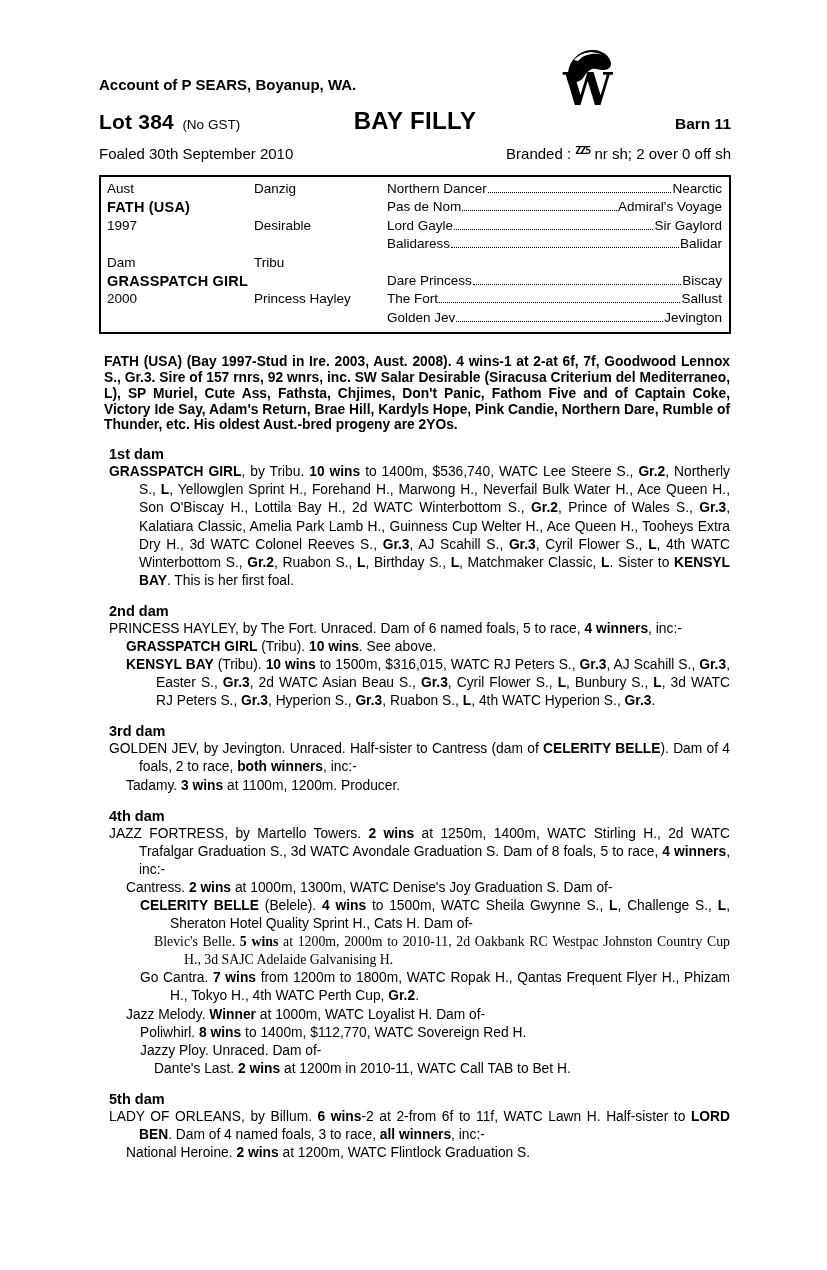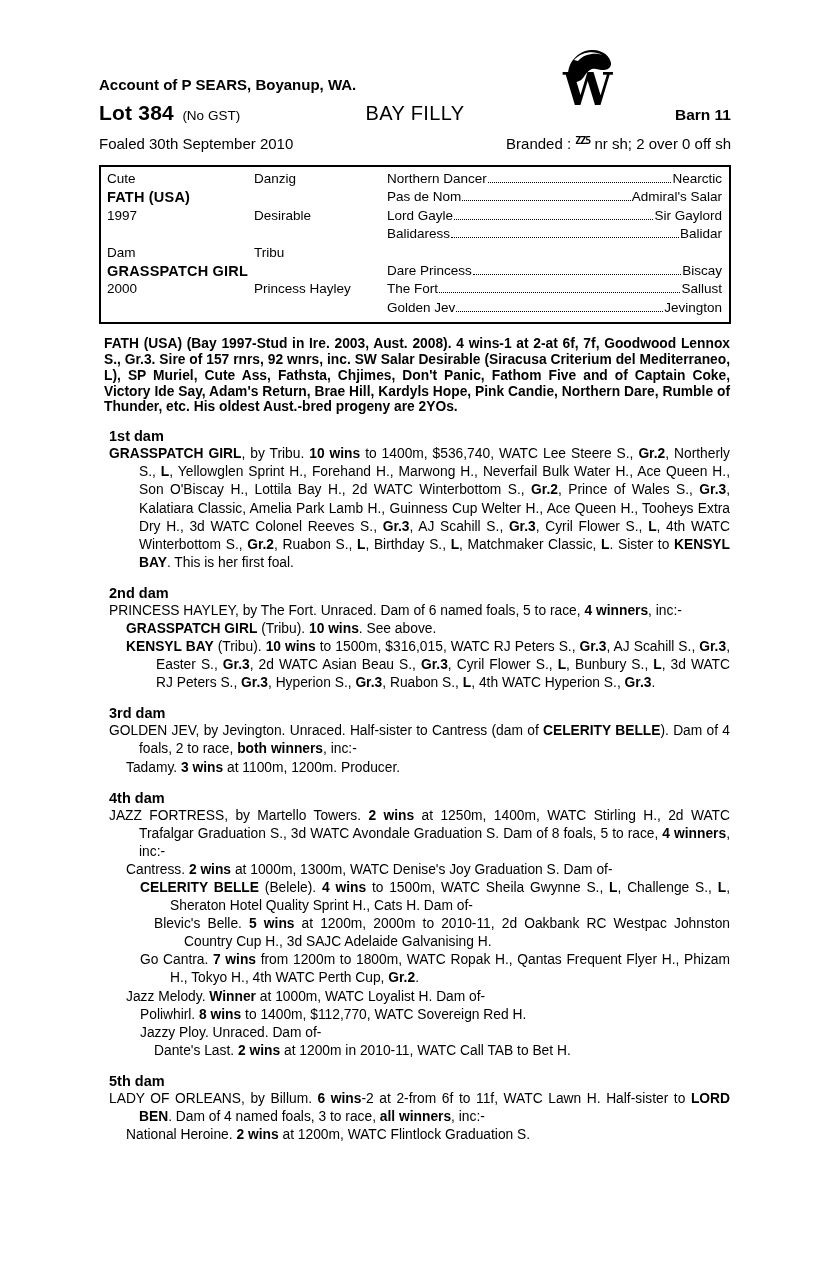--- a/index.html
+++ b/index.html
@@ -8,45 +8,45 @@
     font-family:"Liberation Sans", sans-serif;
     color:#000; position:relative; overflow:hidden;
   }
   .page { position:relative; width:827px; height:1270px; }
   .content { position:absolute; left:99px; top:0; width:632px; }
 
   .logo { position:absolute; left:554px; top:48px; width:62px; height:60px; }
 
   .account-line { text-align:left; font-weight:bold; font-size:15px; margin-top:76px; }
 
-  .lot-row { display:flex; align-items:baseline; margin-top:8px; }
+  .lot-row { display:flex; align-items:baseline; margin-top:14px; }
   .lot-left { flex:1; white-space:nowrap; }
   .lot-num { font-size:21px; font-weight:bold; letter-spacing:0.2px; }
   .gst-note { font-size:13.5px; margin-left:4px; }
-  .horse-title { font-size:20px; font-weight:normal; letter-spacing:0.4px; }
+  .horse-title { font-size:24px; font-weight:bold; letter-spacing:0.4px; }
   .barn { flex:1; text-align:right; font-weight:bold; font-size:15.5px; white-space:nowrap; }
 
   .foal-row { display:flex; justify-content:space-between; align-items:baseline; font-size:15px; margin-top:10px;gap:20px; }
   .brand-mark {
     font-family:"DejaVu Sans Mono", monospace;
     font-size:10px; font-weight:bold;
     position:relative; top:-5px; letter-spacing:-1px;
   }
 
   .ped-table { border:2px solid #000; margin-top:13px; padding:3px 7px 5px 6px; font-size:13.5px; }
   .ped-row { display:flex; line-height:18.4px; }
   .ped-c1 { width:147px; flex:none; }
   .ped-c1.bold { font-weight:bold; font-size:14.5px; letter-spacing:0.2px; }
   .ped-c2 { width:133px; flex:none; }
   .ped-c3 { flex:1; display:flex; align-items:baseline; min-width:0; }
   .dots { flex:1; border-bottom:1.5px dotted #000; margin:0 1px 3.5px 1px; min-width:8px; }
 
   .sire-summary {
     font-weight:bold; font-size:13.8px; line-height:15.8px;
-    text-align:justify; margin:12px 0 0 0; padding:0 1px 0 5px;
+    text-align:justify; margin:20px 0 0 0; padding:0 1px 0 5px;
   }
 
   .dam-sections { padding-left:10px; padding-right:1px; margin-top:2px; }
   .sec-heading { font-weight:bold; font-size:14.5px; margin:13px 0 1px 0; }
   .entry { font-size:13.8px; line-height:18.1px; text-align:justify; }
   .entry b { font-weight:bold; }
 </style>
 </head>
 <body>
 
@@ -75,35 +75,35 @@
 
     <div class="foal-row">
       <div>Foaled 30th September 2010</div>
       <div>
         <span>Branded : </span><span class="brand-mark">ZZ5</span><span> nr sh; 2 over 0 off sh</span>
       </div>
     </div>
 
     <div class="ped-table">
         <div class="ped-row">
-          <div class="ped-c1">Cute</div>
+          <div class="ped-c1">Aust</div>
           <div class="ped-c2">Danzig</div>
           <div class="ped-c3">
             <span class="anc">Northern Dancer</span>
             <span class="dots"></span>
             <span class="anc-sire">Nearctic</span>
           </div>
         </div>
         <div class="ped-row">
           <div class="ped-c1 bold">FATH (USA)</div>
           <div class="ped-c2"></div>
           <div class="ped-c3">
             <span class="anc">Pas de Nom</span>
             <span class="dots"></span>
-            <span class="anc-sire">Admiral's Salar</span>
+            <span class="anc-sire">Admiral's Voyage</span>
           </div>
         </div>
         <div class="ped-row">
           <div class="ped-c1">1997</div>
           <div class="ped-c2">Desirable</div>
           <div class="ped-c3">
             <span class="anc">Lord Gayle</span>
             <span class="dots"></span>
             <span class="anc-sire">Sir Gaylord</span>
           </div>
@@ -159,21 +159,21 @@
         <div class="entry" style="padding-left: 30px; text-indent: -30px;">PRINCESS HAYLEY, by The Fort. Unraced. Dam of 6 named foals, 5 to race, <b>4 winners</b>, inc:-</div>
         <div class="entry" style="padding-left: 47px; text-indent: -30px;"><b>GRASSPATCH GIRL</b> (Tribu). <b>10 wins</b>. See above.</div>
         <div class="entry" style="padding-left: 47px; text-indent: -30px;"><b>KENSYL BAY</b> (Tribu). <b>10 wins</b> to 1500m, $316,015, WATC RJ Peters S., <b>Gr.3</b>, AJ Scahill S., <b>Gr.3</b>, Easter S., <b>Gr.3</b>, 2d WATC Asian Beau S., <b>Gr.3</b>, Cyril Flower S., <b>L</b>, Bunbury S., <b>L</b>, 3d WATC RJ Peters S., <b>Gr.3</b>, Hyperion S., <b>Gr.3</b>, Ruabon S., <b>L</b>, 4th WATC Hyperion S., <b>Gr.3</b>.</div>
         <div class="sec-heading">3rd dam</div>
         <div class="entry" style="padding-left: 30px; text-indent: -30px;">GOLDEN JEV, by Jevington. Unraced. Half-sister to Cantress (dam of <b>CELERITY BELLE</b>). Dam of 4 foals, 2 to race, <b>both winners</b>, inc:-</div>
         <div class="entry" style="padding-left: 47px; text-indent: -30px;">Tadamy. <b>3 wins</b> at 1100m, 1200m. Producer.</div>
         <div class="sec-heading">4th dam</div>
         <div class="entry" style="padding-left: 30px; text-indent: -30px;">JAZZ FORTRESS, by Martello Towers. <b>2 wins</b> at 1250m, 1400m, WATC Stirling H., 2d WATC Trafalgar Graduation S., 3d WATC Avondale Graduation S. Dam of 8 foals, 5 to race, <b>4 winners</b>, inc:-</div>
         <div class="entry" style="padding-left: 47px; text-indent: -30px;">Cantress. <b>2 wins</b> at 1000m, 1300m, WATC Denise's Joy Graduation S. Dam of-</div>
         <div class="entry" style="padding-left: 61px; text-indent: -30px;"><b>CELERITY BELLE</b> (Belele). <b>4 wins</b> to 1500m, WATC Sheila Gwynne S., <b>L</b>, Challenge S., <b>L</b>, Sheraton Hotel Quality Sprint H., Cats H. Dam of-</div>
-        <div class="entry" style="padding-left: 75px; text-indent: -30px;">Blevic's Belle. <b>5 wins</b> at 1200m, 2000m to 2010-11, 2d Oakbank RC Westpac Johnston Country Cup H., 3d SAJC Adelaide Galvanising H.</div>
+        <div class="entry" style="padding-left: 75px; text-indent: -30px; font-family: Liberation Serif, serif;">Blevic's Belle. <b>5 wins</b> at 1200m, 2000m to 2010-11, 2d Oakbank RC Westpac Johnston Country Cup H., 3d SAJC Adelaide Galvanising H.</div>
         <div class="entry" style="padding-left: 61px; text-indent: -30px;">Go Cantra. <b>7 wins</b> from 1200m to 1800m, WATC Ropak H., Qantas Frequent Flyer H., Phizam H., Tokyo H., 4th WATC Perth Cup, <b>Gr.2</b>.</div>
         <div class="entry" style="padding-left: 47px; text-indent: -30px;">Jazz Melody. <b>Winner</b> at 1000m, WATC Loyalist H. Dam of-</div>
         <div class="entry" style="padding-left: 61px; text-indent: -30px;">Poliwhirl. <b>8 wins</b> to 1400m, $112,770, WATC Sovereign Red H.</div>
         <div class="entry" style="padding-left: 61px; text-indent: -30px;">Jazzy Ploy. Unraced. Dam of-</div>
         <div class="entry" style="padding-left: 75px; text-indent: -30px;">Dante's Last. <b>2 wins</b> at 1200m in 2010-11, WATC Call TAB to Bet H.</div>
         <div class="sec-heading">5th dam</div>
         <div class="entry" style="padding-left: 30px; text-indent: -30px;">LADY OF ORLEANS, by Billum. <b>6 wins</b>-2 at 2-from 6f to 11f, WATC Lawn H. Half-sister to <b>LORD BEN</b>. Dam of 4 named foals, 3 to race, <b>all winners</b>, inc:-</div>
         <div class="entry" style="padding-left: 47px; text-indent: -30px;">National Heroine. <b>2 wins</b> at 1200m, WATC Flintlock Graduation S.</div>
       </div>
 

